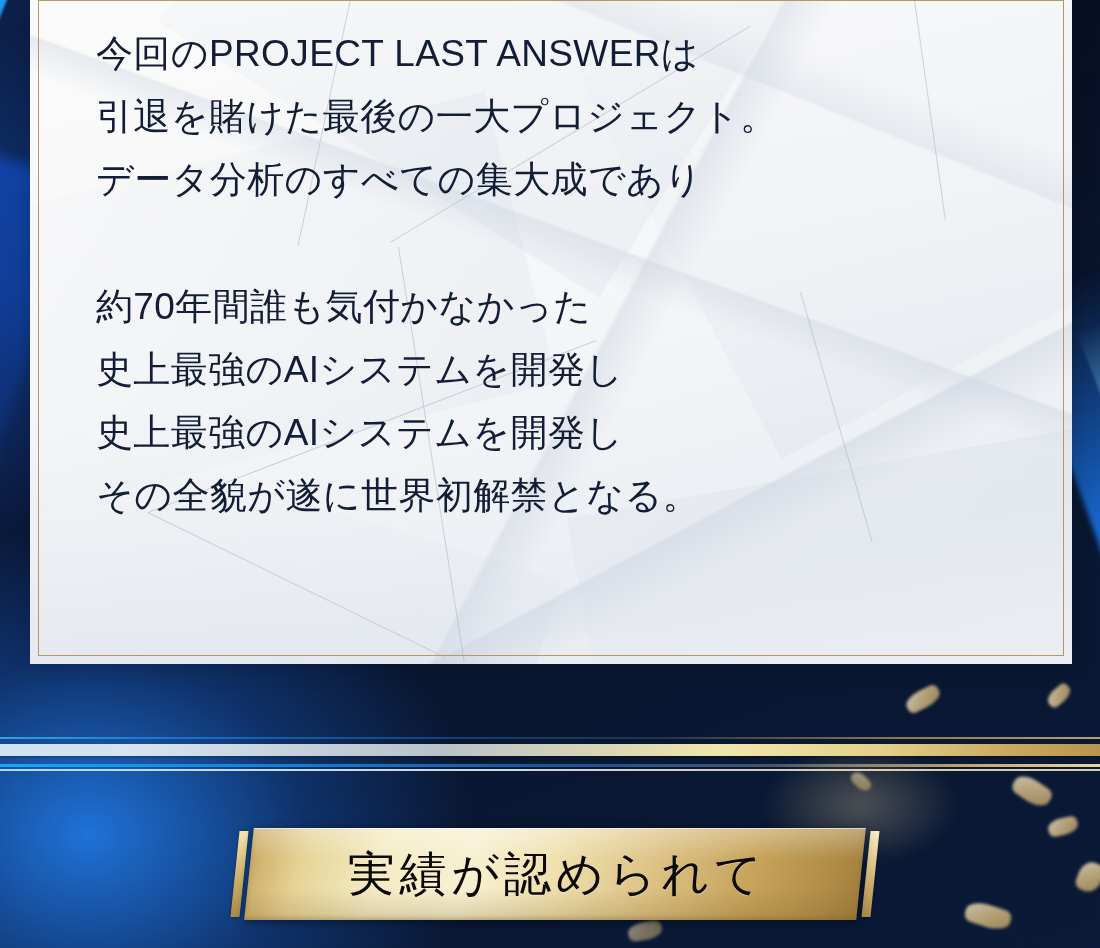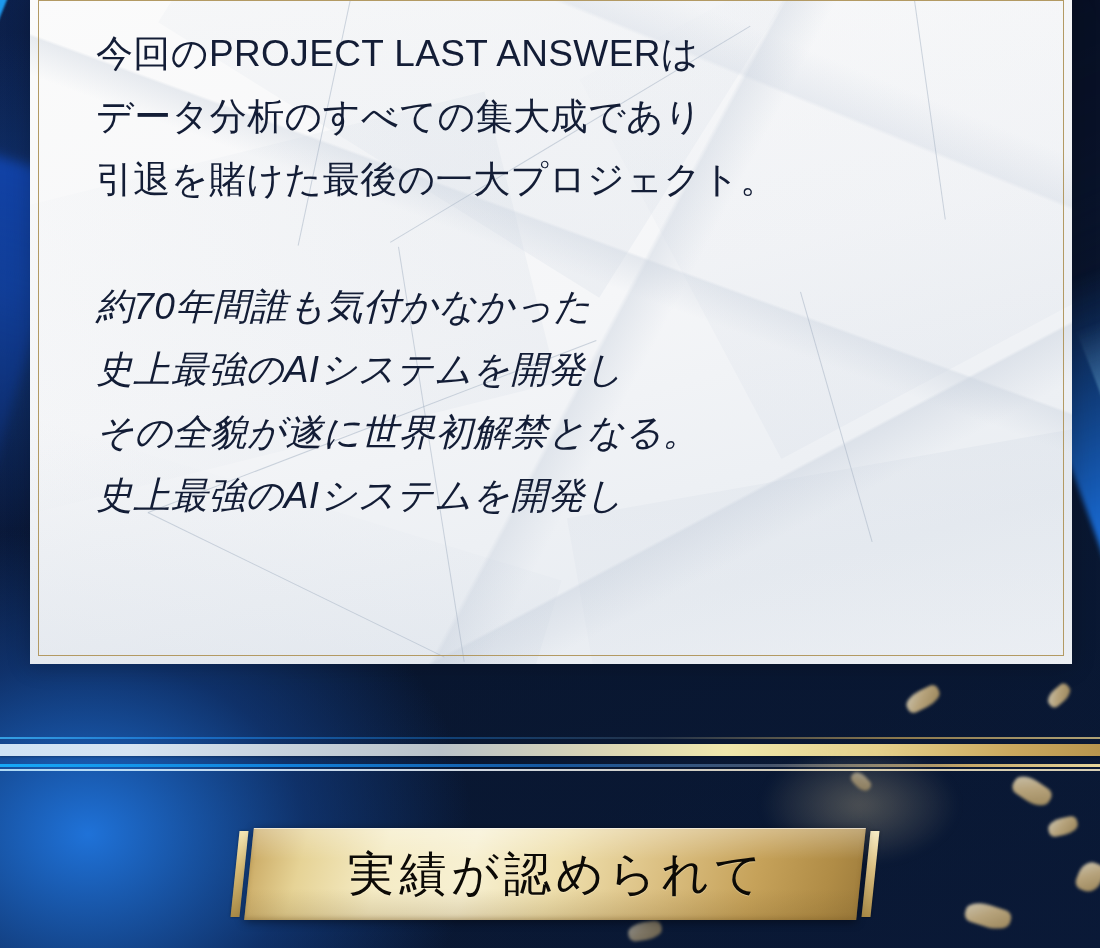--- a/index.html
+++ b/index.html
@@ -134,21 +134,21 @@
 
   
   .copy {
     position:absolute;
     left:96px; top:22px;
     width:900px;
     color:#14203a;
     z-index:4;
   }
   .para { margin:0; }
-  .para + .para { margin-top:64px;font-style:italic; }
+  .para + .para { margin-top:64px; }
   .line {
     display:block;
     font-size:37px;
     line-height:63px;
     font-weight:400;
     letter-spacing:.01em;
     white-space:nowrap;
     color:#131d36;
   }
 
@@ -273,29 +273,29 @@
       <div class="crack c6"></div>
       <div class="crack c7"></div>
     </div>
     <div class="card-inner-border"></div>
   </div>
 
   <div class="copy">
 
     <p class="para">
       <span class="line">今回のPROJECT LAST ANSWERは</span>
+      <span class="line">引退を賭けた最後の一大プロジェクト。</span>
       <span class="line">データ分析のすべての集大成であり</span>
-      <span class="line">引退を賭けた最後の一大プロジェクト。</span>
     </p>
 
     <p class="para">
       <span class="line">約70年間誰も気付かなかった</span>
       <span class="line">史上最強のAIシステムを開発し</span>
+      <span class="line">史上最強のAIシステムを開発し</span>
       <span class="line">その全貌が遂に世界初解禁となる。</span>
-      <span class="line">史上最強のAIシステムを開発し</span>
     </p>
 
   </div>
 
   <div class="divider div-thin-top"></div>
   <div class="divider div-band"></div>
   <div class="divider div-thin-mid"></div>
   <div class="divider div-thin-2"></div>
   <div class="divider div-thin-bot"></div>
 

